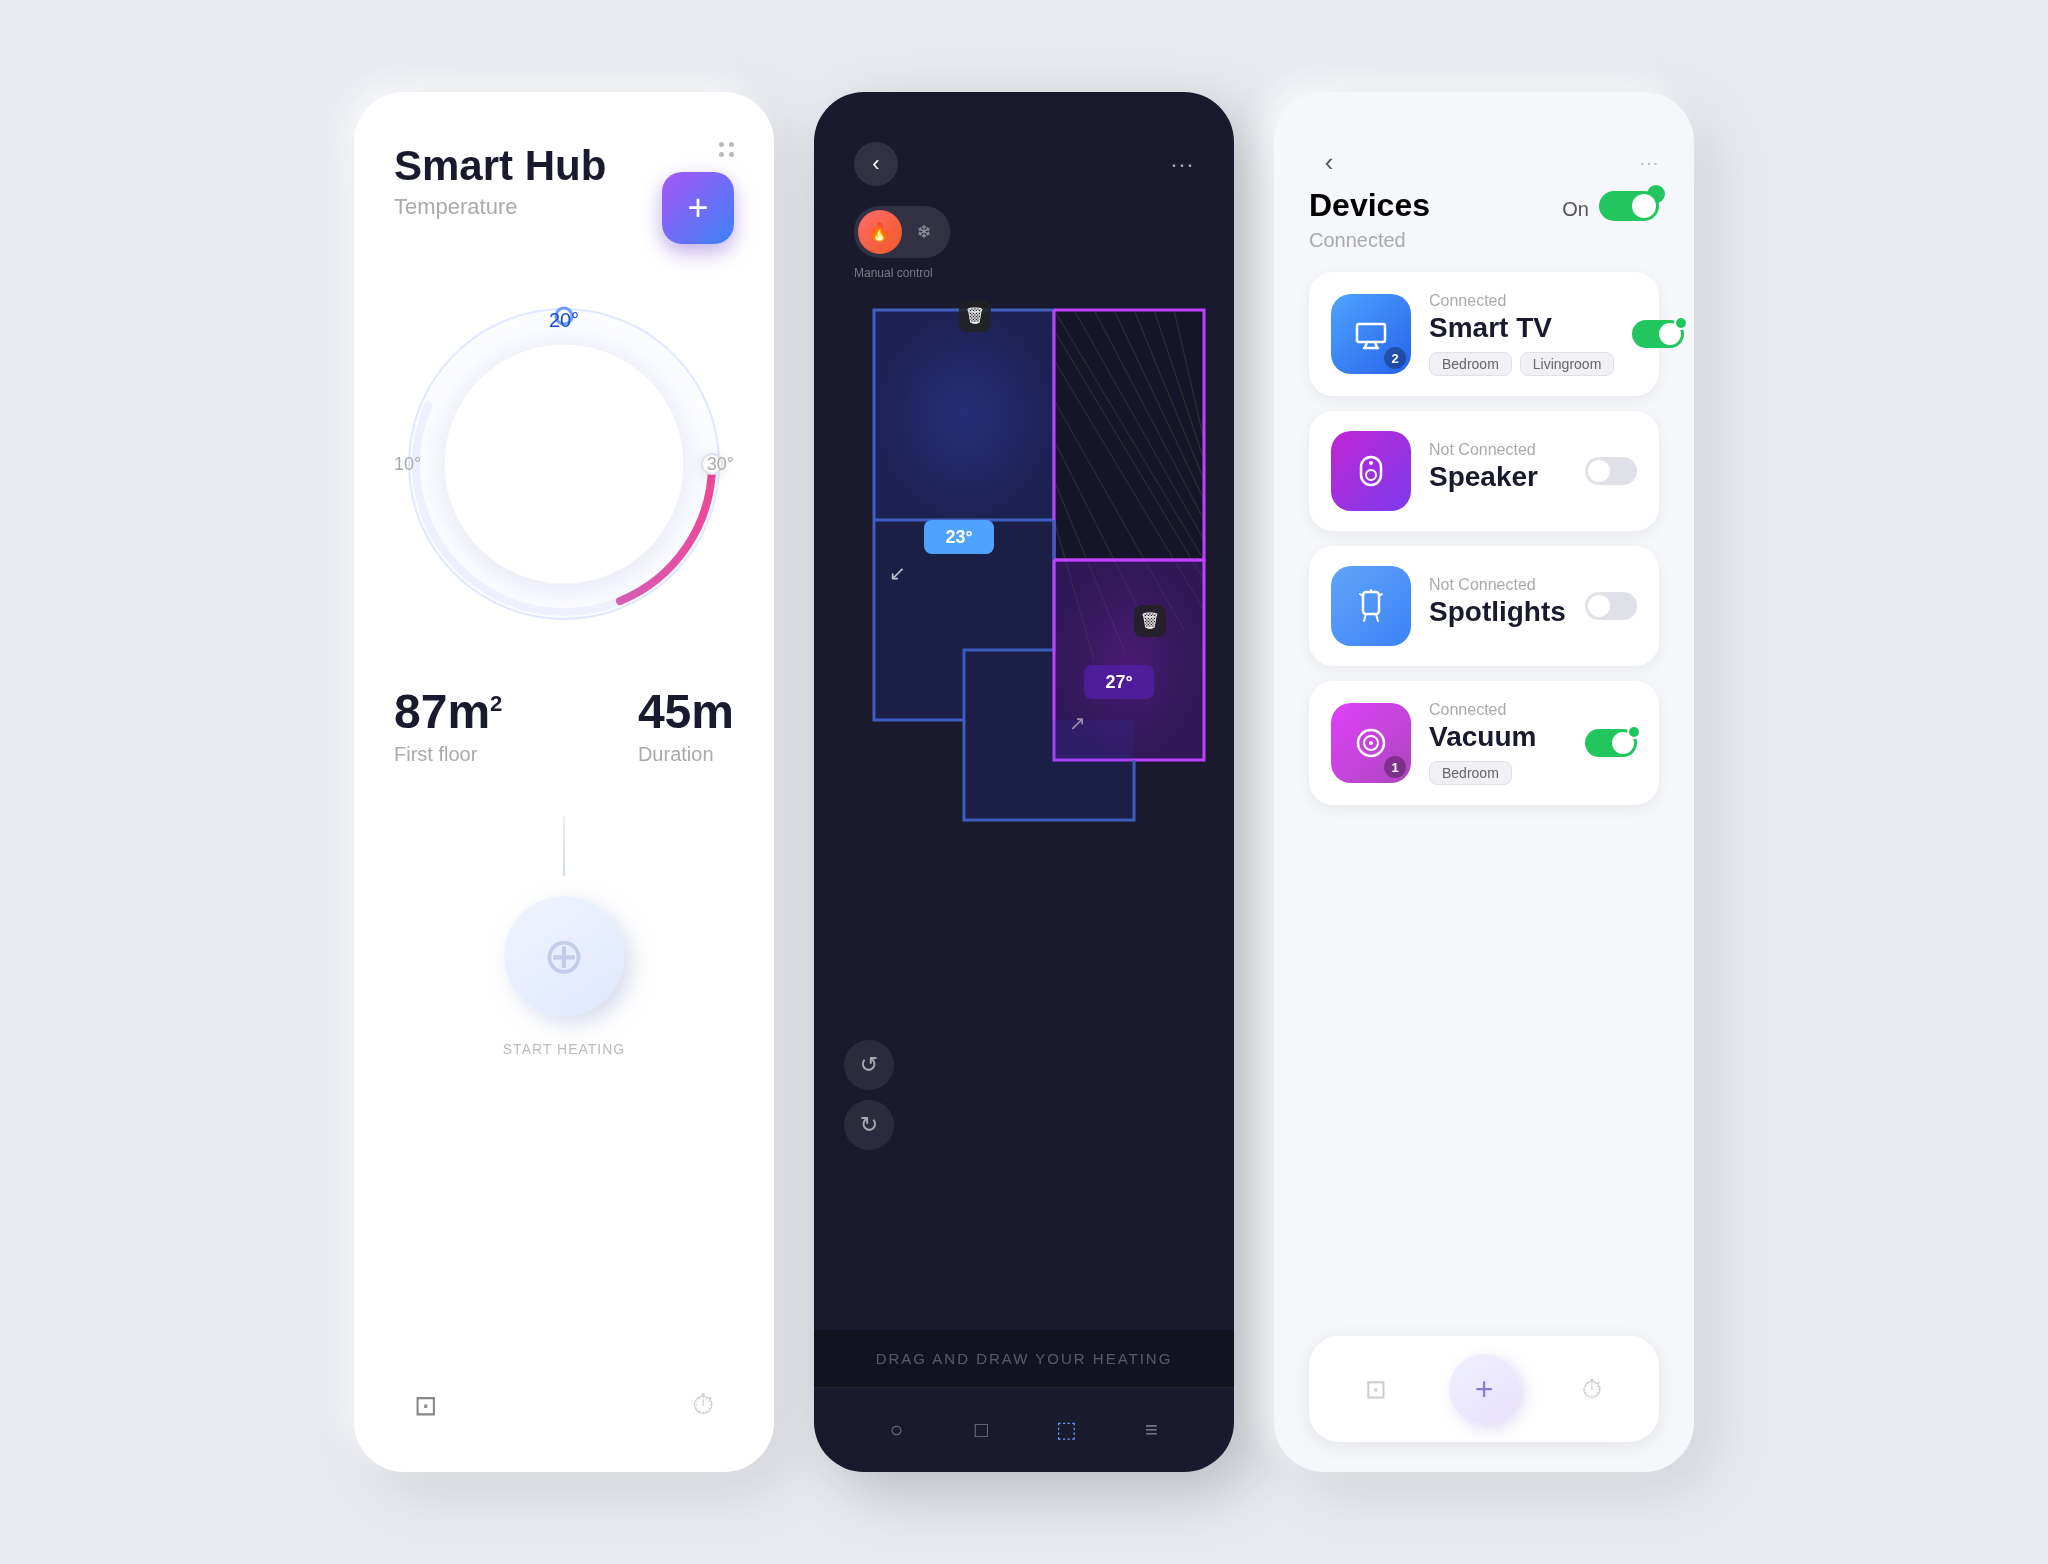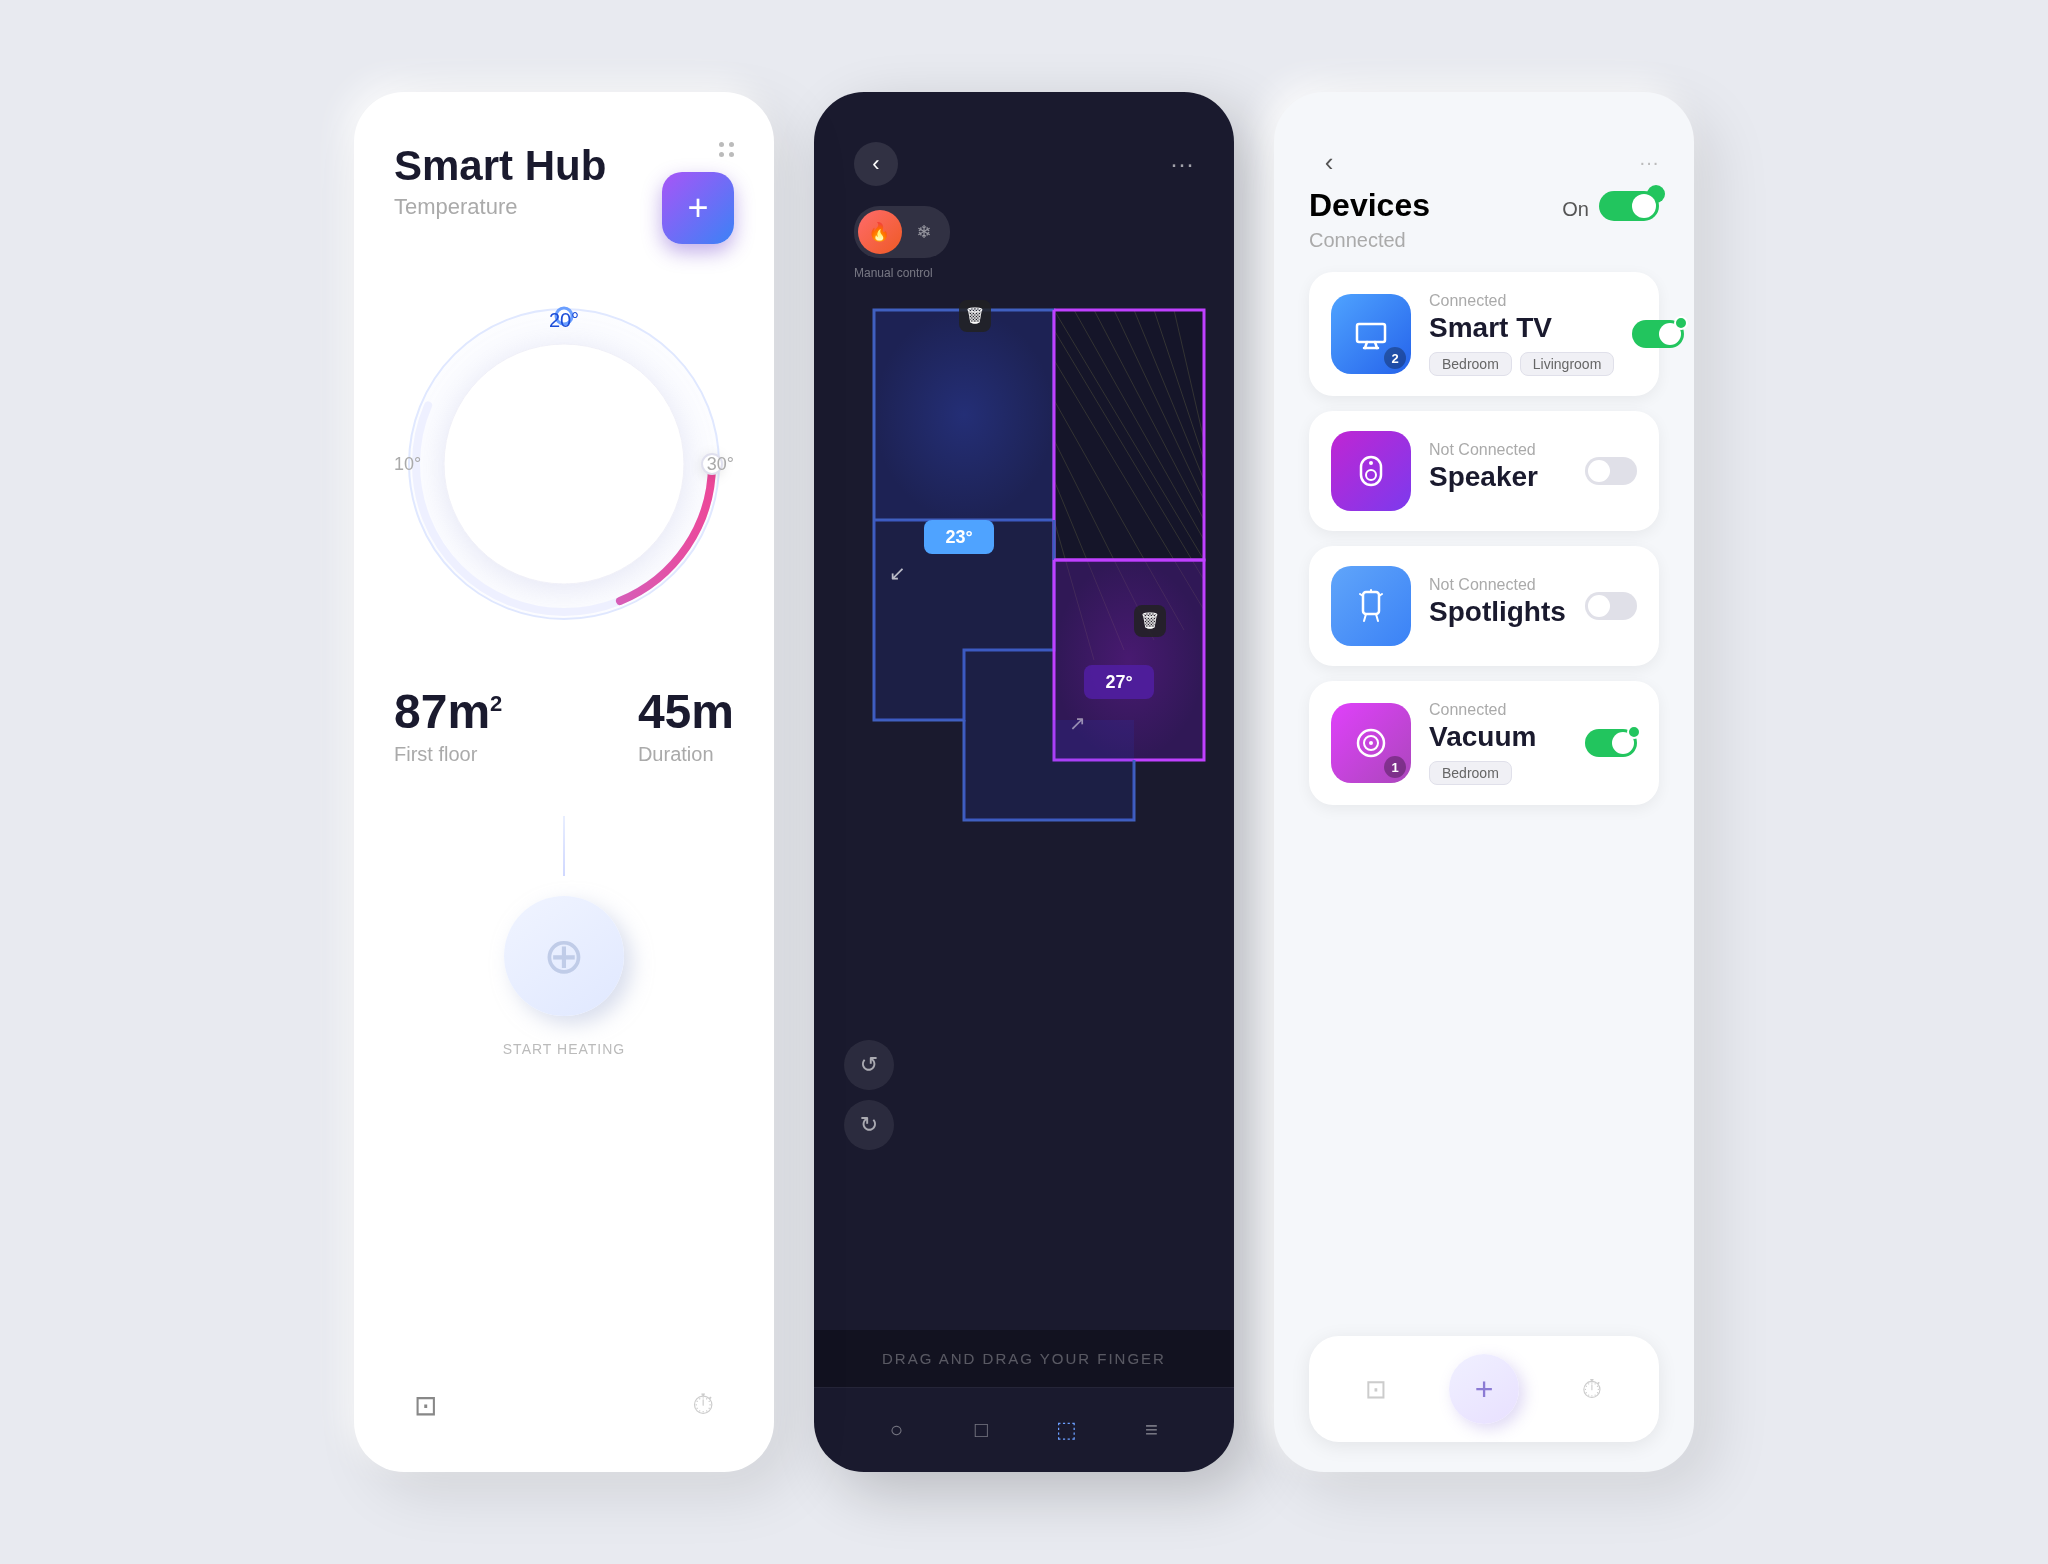--- a/index.html
+++ b/index.html
@@ -665,21 +665,21 @@
 
       <text x="235" y="430" font-size="20" fill="rgba(255,255,255,0.5)">↗</text>
     </svg>
 
     <div class="undo-redo">
       <div class="undo-btn">↺</div>
       <div class="undo-btn">↻</div>
     </div>
   </div>
 
-  <div class="drag-hint">DRAG AND DRAG YOUR FINGER</div>
+  <div class="drag-hint">DRAG AND DRAW YOUR HEATING</div>
   <div class="bottom-tools">
     <div class="tool-icon">○</div>
     <div class="tool-icon">□</div>
     <div class="tool-icon active">⬚</div>
     <div class="tool-icon">≡</div>
   </div>
 </div>
 
 <div class="panel-3">
   <div class="panel-3-header">

